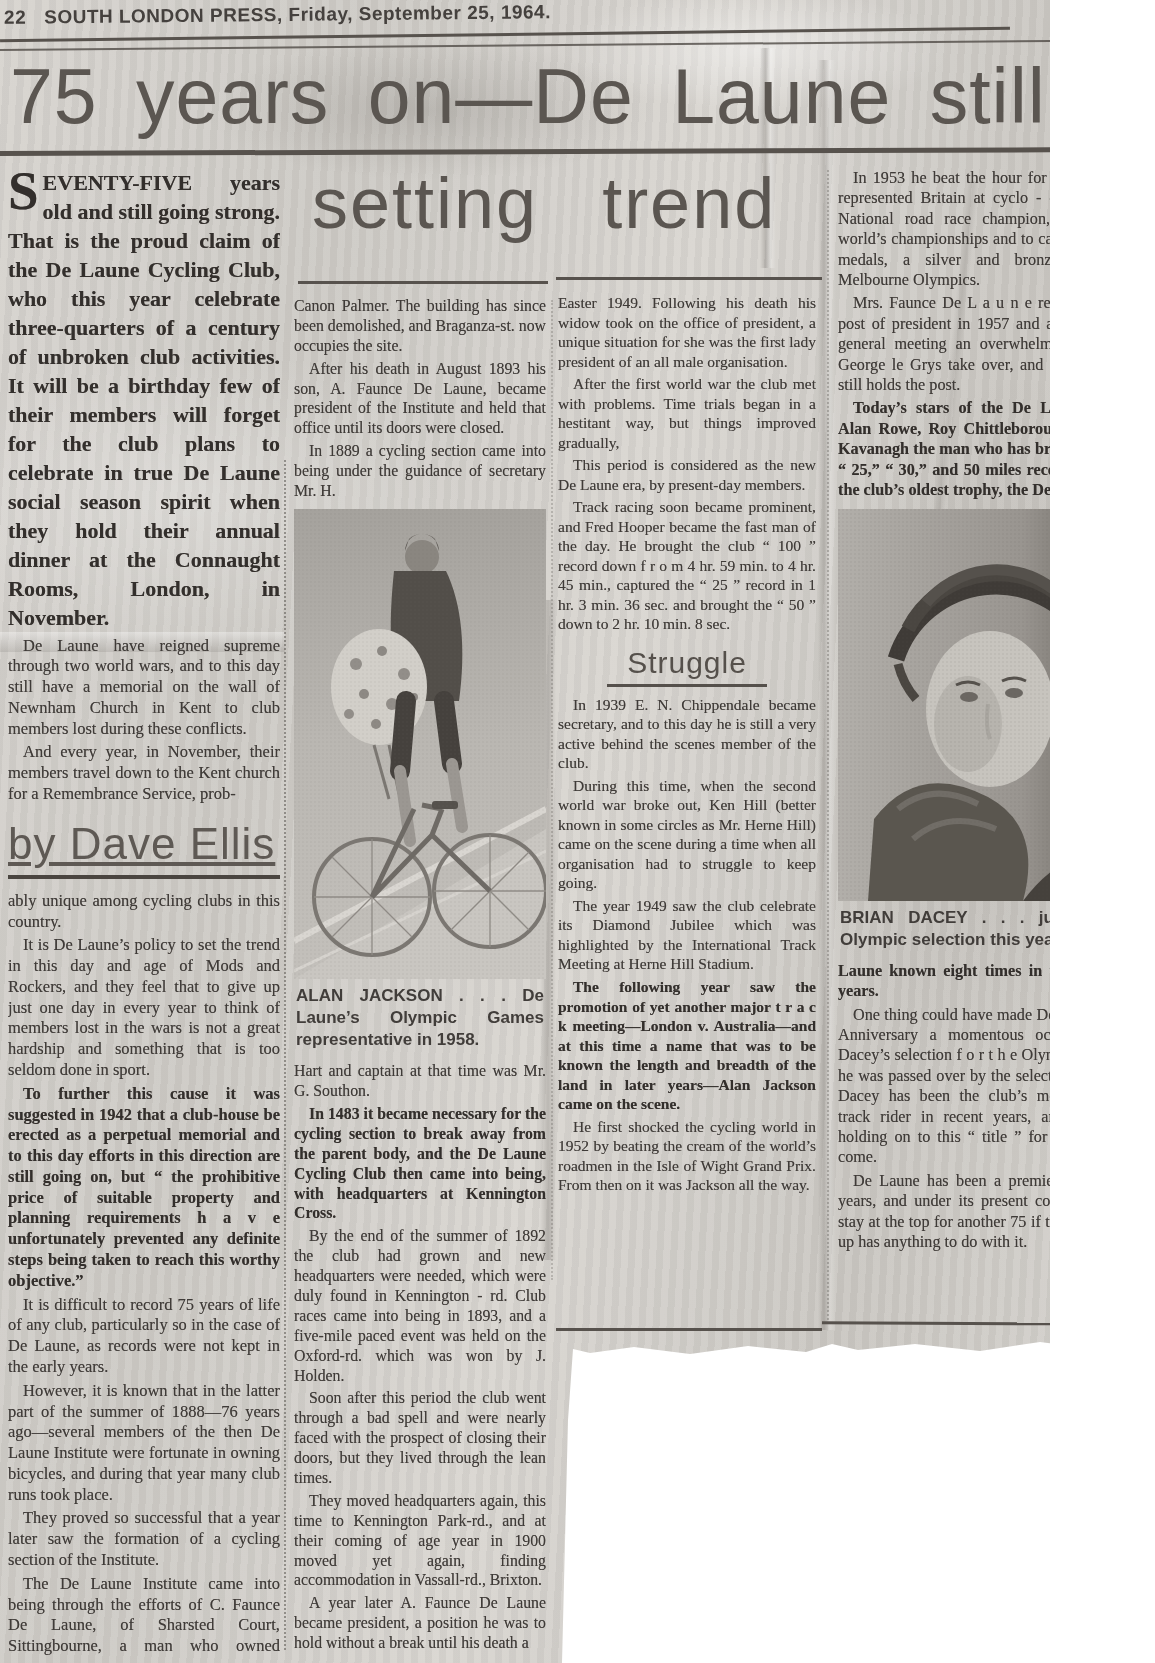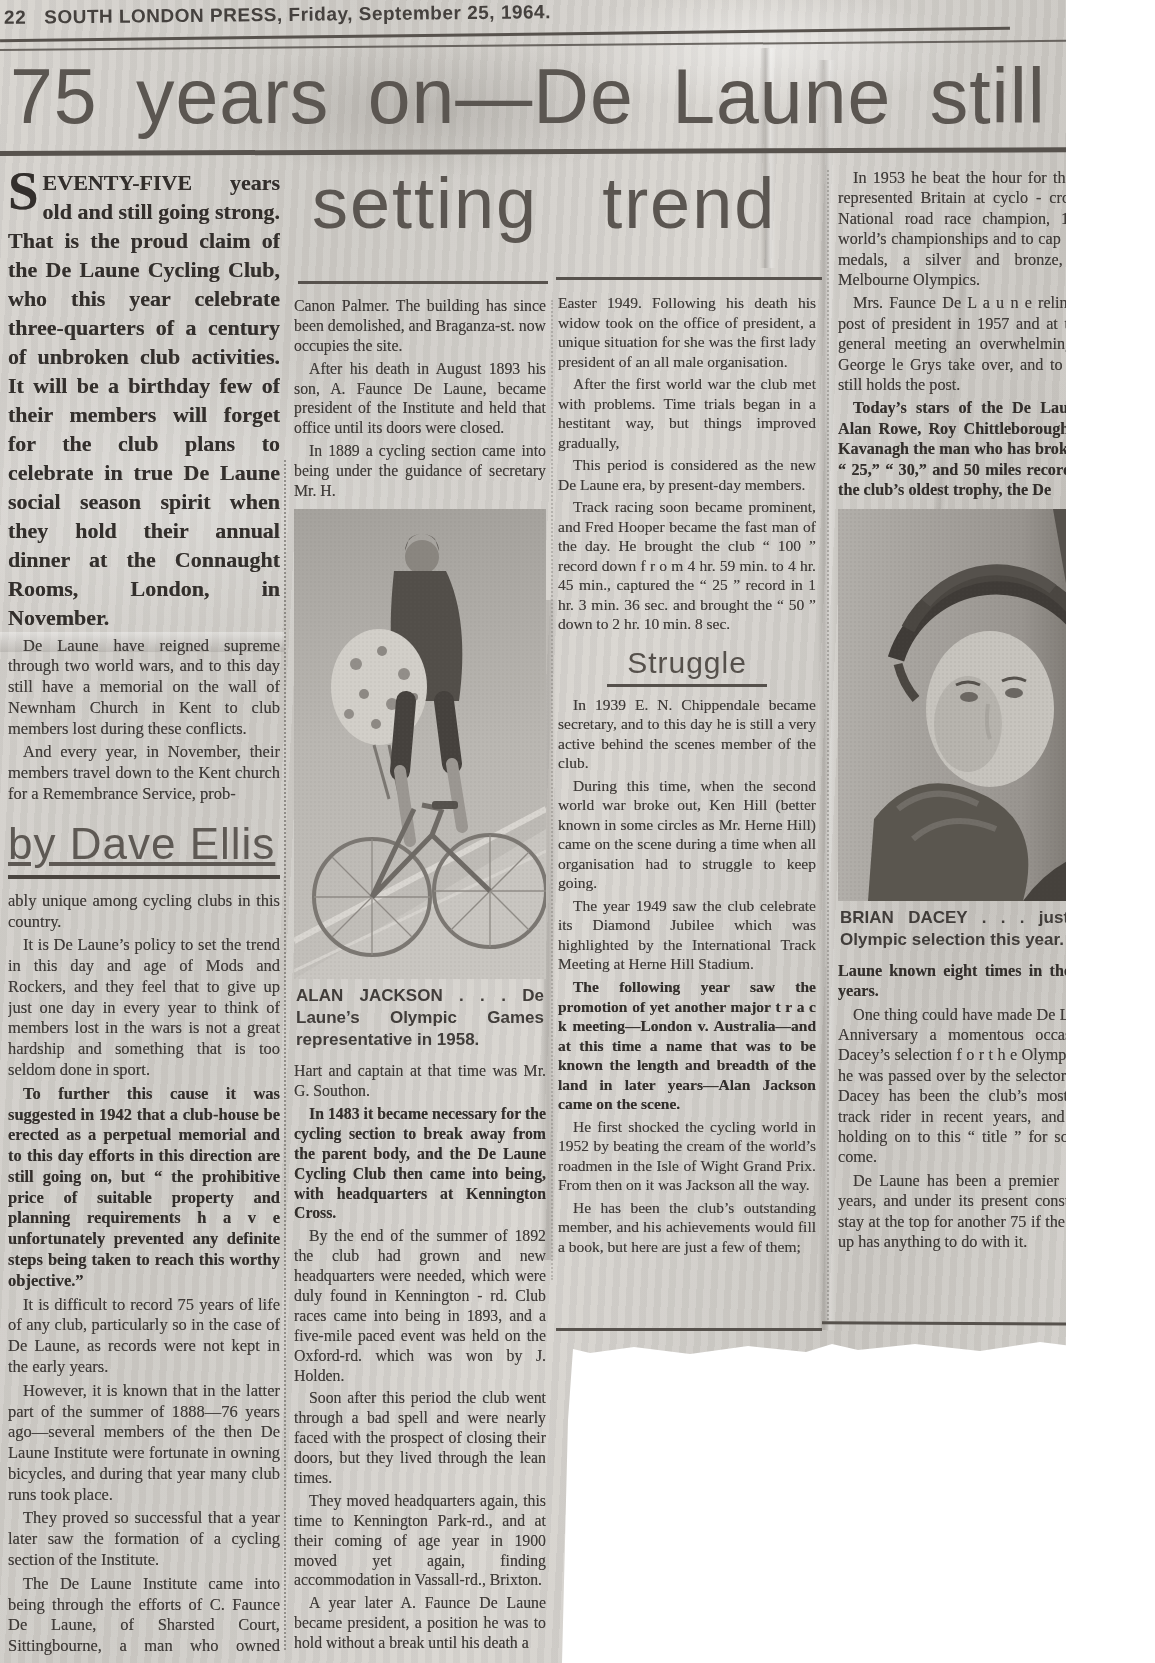--- a/index.html
+++ b/index.html
@@ -1,17 +1,17 @@
 <!DOCTYPE html>
 <html><head>
 <meta charset="utf-8">
 <style>
   html,body{margin:0;padding:0;background:#fff;}
   .scan{position:relative;width:1050px;height:1663px;overflow:hidden;background:#fff;
-        font-family:"Liberation Serif",serif;color:#3f3b38;padding-left:16px;}
+        font-family:"Liberation Serif",serif;color:#3f3b38;}
   
   .paper{position:absolute;inset:0;
     background:
       radial-gradient(ellipse 320px 100px at 430px 110px, rgba(95,90,84,.20), transparent 70%),
       radial-gradient(ellipse 260px 80px at 72% 3%, rgba(255,255,255,.45), transparent 75%),
       radial-gradient(ellipse 400px 220px at 18% 30%, rgba(255,255,255,.25), transparent 70%),
       radial-gradient(ellipse 300px 500px at 98% 45%, rgba(80,75,70,.10), transparent 75%),
       repeating-linear-gradient(93deg, rgba(255,255,255,.05) 0 7px, rgba(0,0,0,.03) 7px 14px),
       linear-gradient(100deg,#d7d4cf 0%,#cdcac5 28%,#d9d6d1 55%,#cac7c2 80%,#d4d1cc 100%);
     clip-path:polygon(0px 0px,1155px 0px,1155px 1343px,1095px 1349px,1040px 1342px,
@@ -206,21 +206,20 @@
     <div class="subhead">
       <span>Struggle</span>
       <div class="sh-rule"></div>
     </div>
     <div>
         <p>In 1939 E. N. Chippendale became secretary, and to this day he is still a very active behind the scenes member of the club.</p>
         <p>During this time, when the second world war broke out, Ken Hill (better known in some circles as Mr. Herne Hill) came on the scene during a time when all organisation had to struggle to keep going.</p>
         <p>The year 1949 saw the club celebrate its Diamond Jubilee which was highlighted by the International Track Meeting at Herne Hill Stadium.</p>
         <p class="bold">The following year saw the promotion of yet another major t r a c k meeting—London v. Australia—and at this time a name that was to be known the length and breadth of the land in later years—Alan Jackson came on the scene.</p>
         <p>He first shocked the cycling world in 1952 by beating the cream of the world’s roadmen in the Isle of Wight Grand Prix. From then on it was Jackson all the way.</p>
-        <p>He has been the club’s outstanding member, and his achievements would fill a book, but here are just a few of them;</p>
       </div>
   </div>
 
   <div class="col col4">
     <div>
         <p>In 1953 he beat the hour for the first time, represented Britain at cyclo - cross, became National road race champion, 13th in the world’s championships and to cap all took two medals, a silver and bronze, from the Melbourne Olympics.</p>
         <p>Mrs. Faunce De L a u n e relinquished the post of president in 1957 and at their annual general meeting an overwhelming vote saw George le Grys take over, and to this day he still holds the post.</p>
         <p class="bold">Today’s stars of the De Laune include Alan Rowe, Roy Chittleborough and John Kavanagh the man who has broken the club “ 25,” “ 30,” and 50 miles records and won the club’s oldest trophy, the De</p>
       </div>
     <figure>

